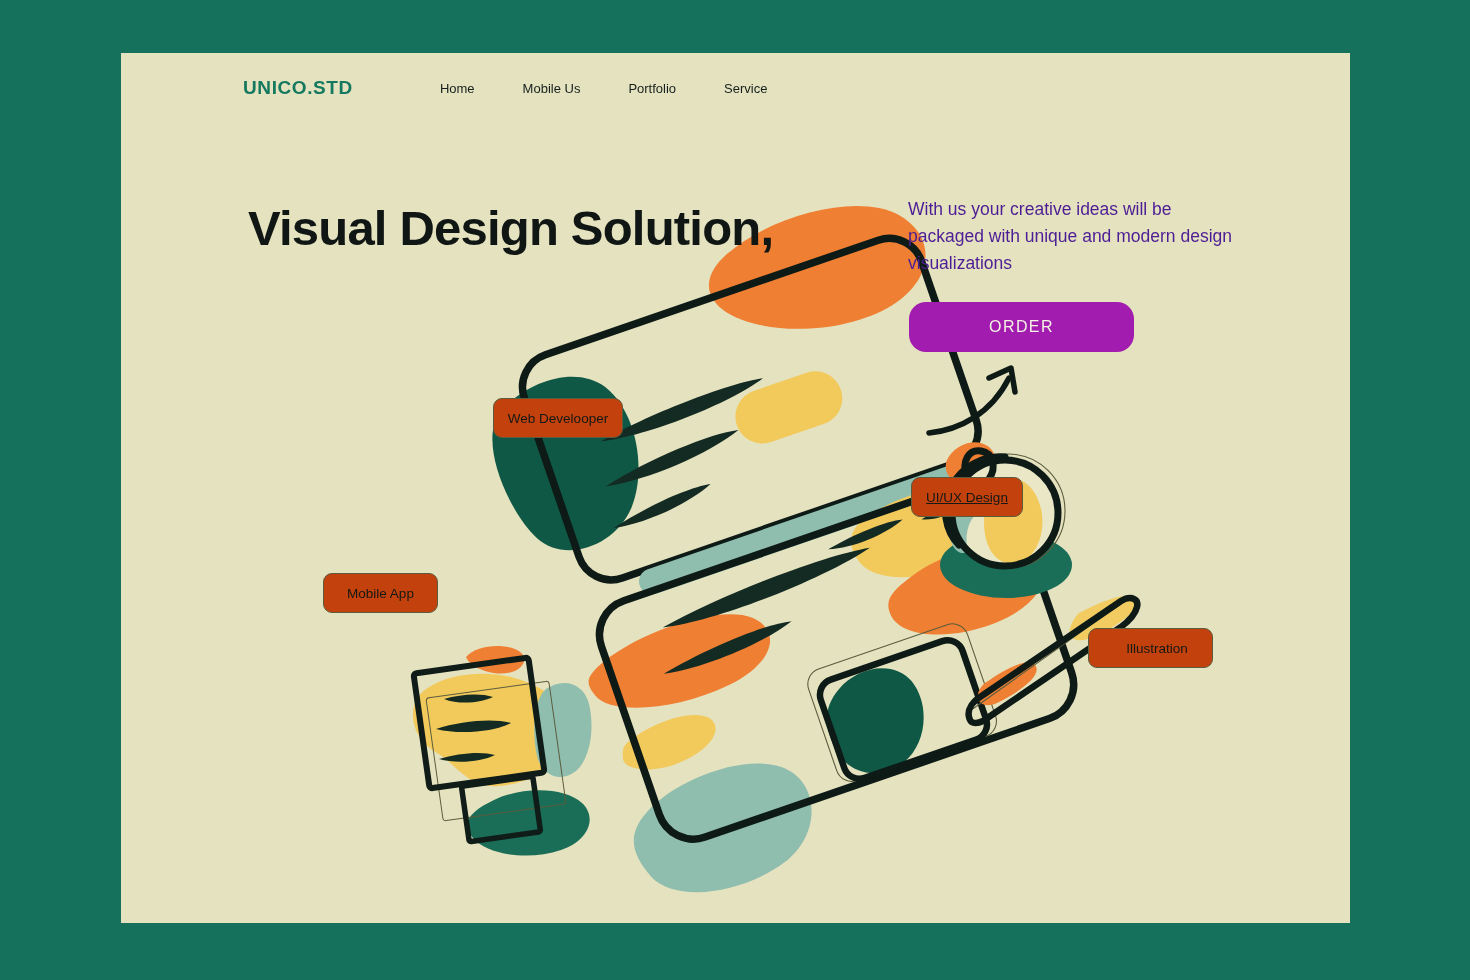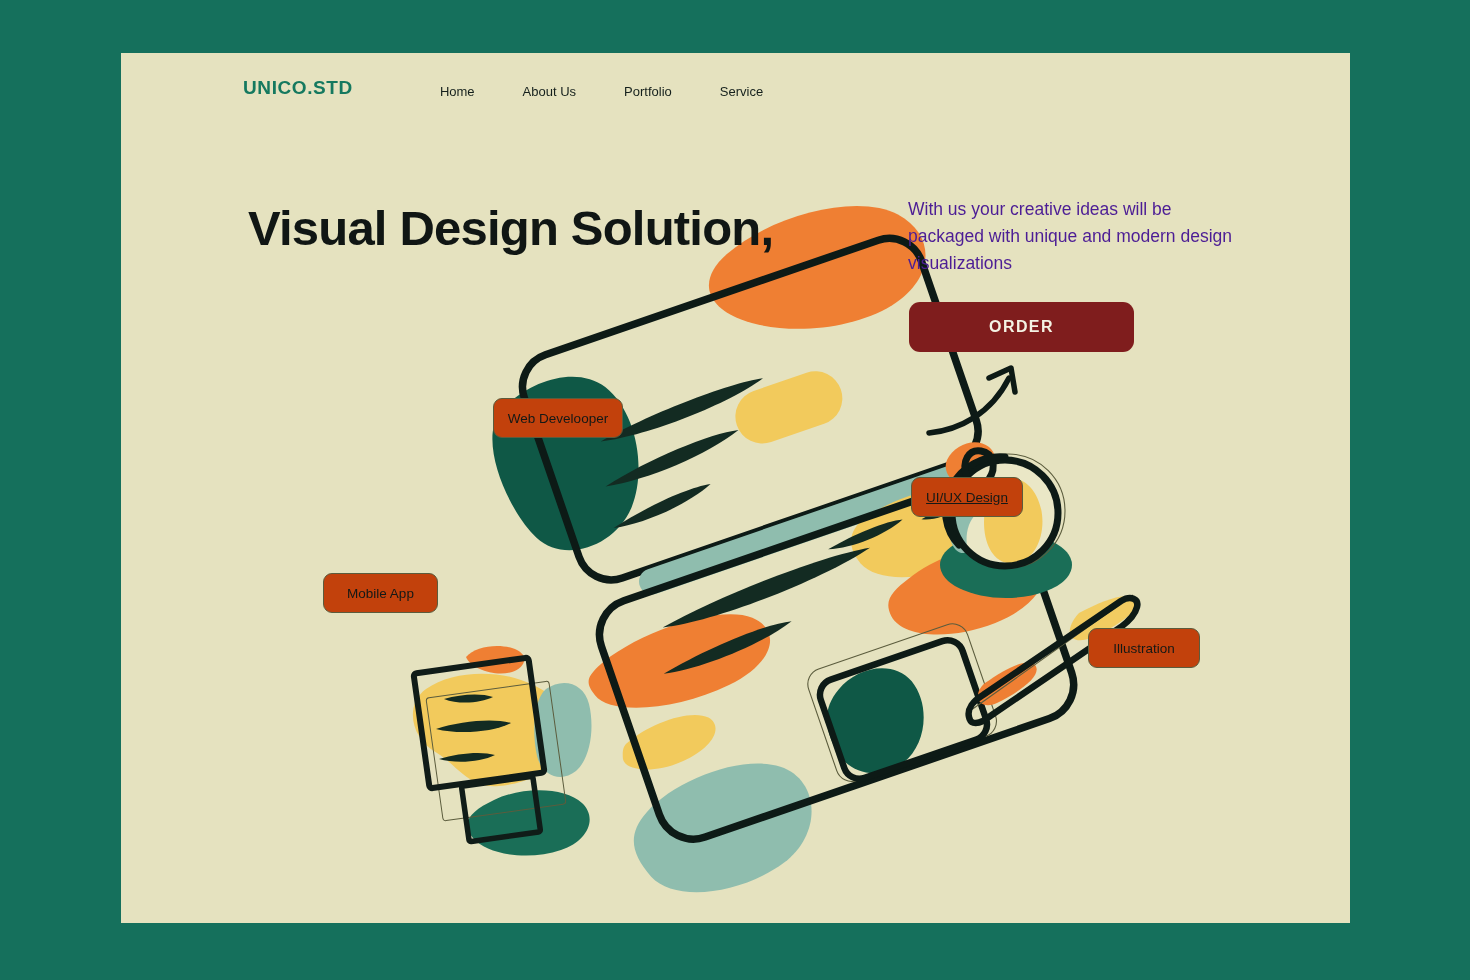--- a/index.html
+++ b/index.html
@@ -28,21 +28,21 @@
     height: 870px;
     background: #e5e2bf;
     overflow: hidden;
   }
   
   #navbar {
     position: absolute;
     left: 122px;
     top: 24px;
     display: flex;
-    align-items: flex-end;
+    align-items: center;
   }
   #logo {
     font-size: 19px;
     font-weight: bold;
     letter-spacing: 0.6px;
     color: #15795f;
     margin-right: 87px;
     white-space: nowrap;
   }
   .nav-link {
@@ -78,26 +78,26 @@
     line-height: 1.55;
     color: #4c1d95;
   }
   #order-button {
     position: absolute;
     left: 788px;
     top: 249px;
     width: 225px;
     height: 50px;
     border: none;
-    border-radius: 11px;
-    background: #7f1d1d;
+    border-radius: 17px;
+    background: #a21caf;
     color: #f4f3e4;
     font-family: "Liberation Sans", sans-serif;
     font-size: 16px;
-    font-weight: bold;
+    font-weight: normal;
     letter-spacing: 1.4px;
     cursor: pointer;
   }
   #arrow-up {
     position: absolute;
     left: 798px;
     top: 303px;
     width: 110px;
     height: 90px;
   }
@@ -113,21 +113,21 @@
     display: flex;
     align-items: center;
     justify-content: center;
     white-space: nowrap;
     cursor: pointer;
     z-index: 40;
   }
   #tag-web   { left: 372px; top: 345px; width: 128px; height: 38px; }
   #tag-mobile{ left: 202px; top: 520px; width: 113px; height: 38px; border-radius: 9px; }
   #tag-uiux  { left: 790px; top: 424px; width: 110px; height: 38px; text-decoration: underline; }
-  #tag-illus { left: 967px; top: 575px; width: 110px; height: 38px; }
+  #tag-illus { left: 967px; top: 575px; width: 110px; height: 38px; padding-left: 13px; }
 
   
   #illustration {
     position: absolute;
     left: 0;
     top: 0;
     width: 1229px;
     height: 870px;
     pointer-events: none;
   }
@@ -285,21 +285,21 @@
     <div class="tag" id="tag-uiux">
       <span>UI/UX Design</span>
     </div>
     <div class="tag" id="tag-illus">
       <span>Illustration</span>
     </div>
 
     <nav id="navbar">
       <div id="logo">UNICO.STD</div>
       <a class="nav-link">Home</a>
-      <a class="nav-link">About Us</a>
+      <a class="nav-link">Mobile Us</a>
       <a class="nav-link">Portfolio</a>
       <a class="nav-link">Service</a>
     </nav>
 
     <h1 id="headline">
       <span class="hl-line">Visual Design Solution,</span>
     </h1>
 
     <p id="subtext">With us your creative ideas will be packaged with unique and modern design visualizations</p>
 

